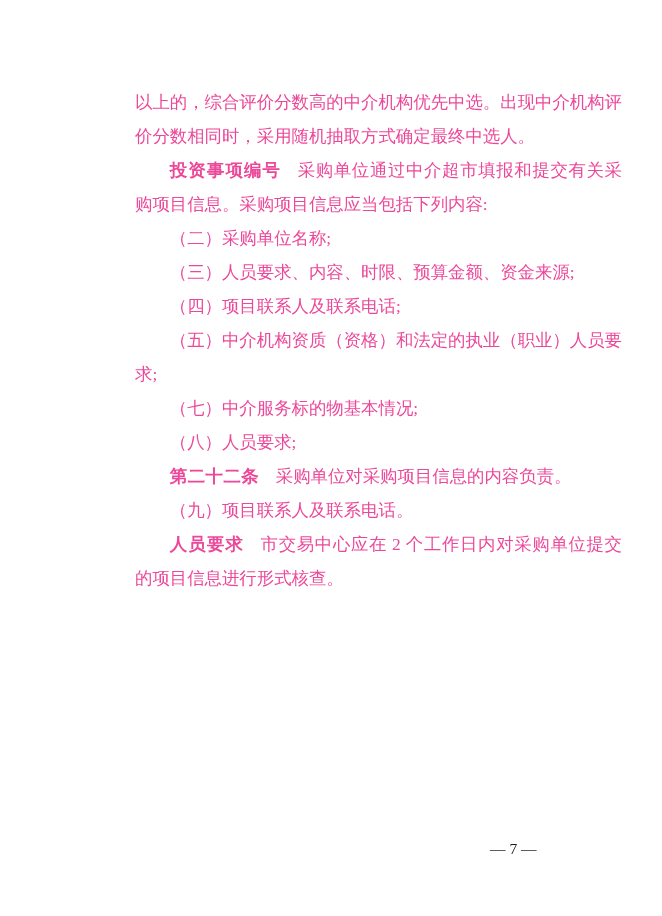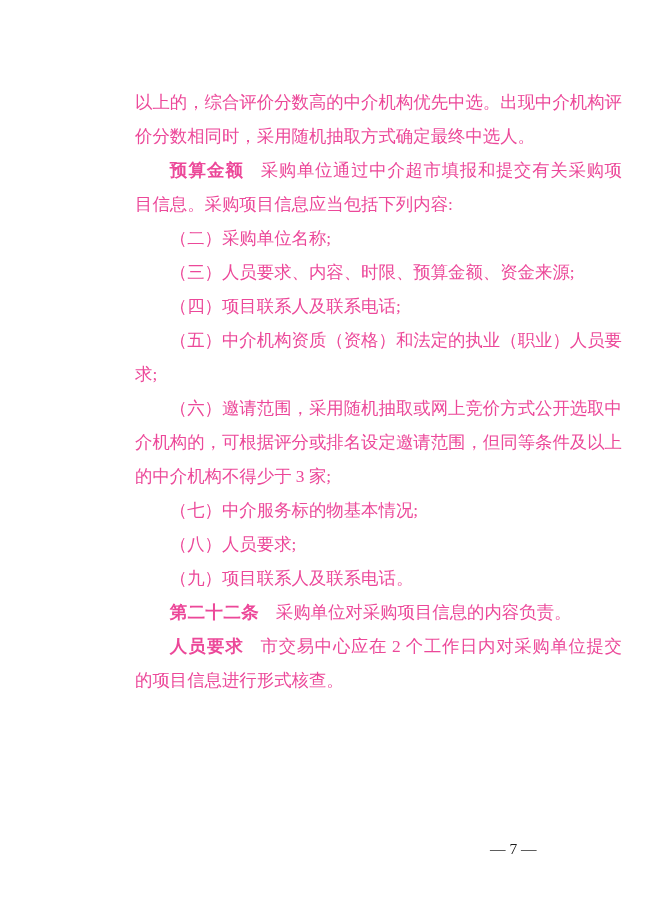--- a/index.html
+++ b/index.html
@@ -53,40 +53,39 @@
 </style>
 </head>
 <body>
 
 <div class="page">
 
   <main class="doc-body">
 
     <p class="para"><span class="para-text">以上的，综合评价分数高的中介机构优先中选。出现中介机构评价分数相同时，采用随机抽取方式确定最终中选人。</span></p>
 
-    <p class="para indent"><span class="article-heading">预算金额</span><span class="para-text">采购单位通过中介超市填报和提交有关采购项目信息。采购项目信息应当包括下列内容:</span></p>
+    <p class="para indent"><span class="article-heading">投资事项编号</span><span class="para-text">采购单位通过中介超市填报和提交有关采购项目信息。采购项目信息应当包括下列内容:</span></p>
 
 
     <p class="para indent"><span class="para-text">（二）采购单位名称;</span></p>
 
     <p class="para indent"><span class="para-text">（三）人员要求、内容、时限、预算金额、资金来源;</span></p>
 
     <p class="para indent"><span class="para-text">（四）项目联系人及联系电话;</span></p>
 
     <p class="para indent"><span class="para-text">（五）中介机构资质（资格）和法定的执业（职业）人员要求;</span></p>
 
-    <p class="para indent"><span class="para-text">（六）邀请范围，采用随机抽取或网上竞价方式公开选取中介机构的，可根据评分或排名设定邀请范围，但同等条件及以上的中介机构不得少于 3 家;</span></p>
 
     <p class="para indent"><span class="para-text">（七）中介服务标的物基本情况;</span></p>
 
     <p class="para indent"><span class="para-text">（八）人员要求;</span></p>
 
+    <p class="para indent"><span class="article-heading">第二十二条</span><span class="para-text">采购单位对采购项目信息的内容负责。</span></p>
+
     <p class="para indent"><span class="para-text">（九）项目联系人及联系电话。</span></p>
-
-    <p class="para indent"><span class="article-heading">第二十二条</span><span class="para-text">采购单位对采购项目信息的内容负责。</span></p>
 
     <p class="para indent"><span class="article-heading">人员要求</span><span class="para-text">市交易中心应在 2 个工作日内对采购单位提交的项目信息进行形式核查。</span></p>
 
 
   </main>
 
   <footer class="page-footer">
     <span>— 7 —</span>
   </footer>
 

